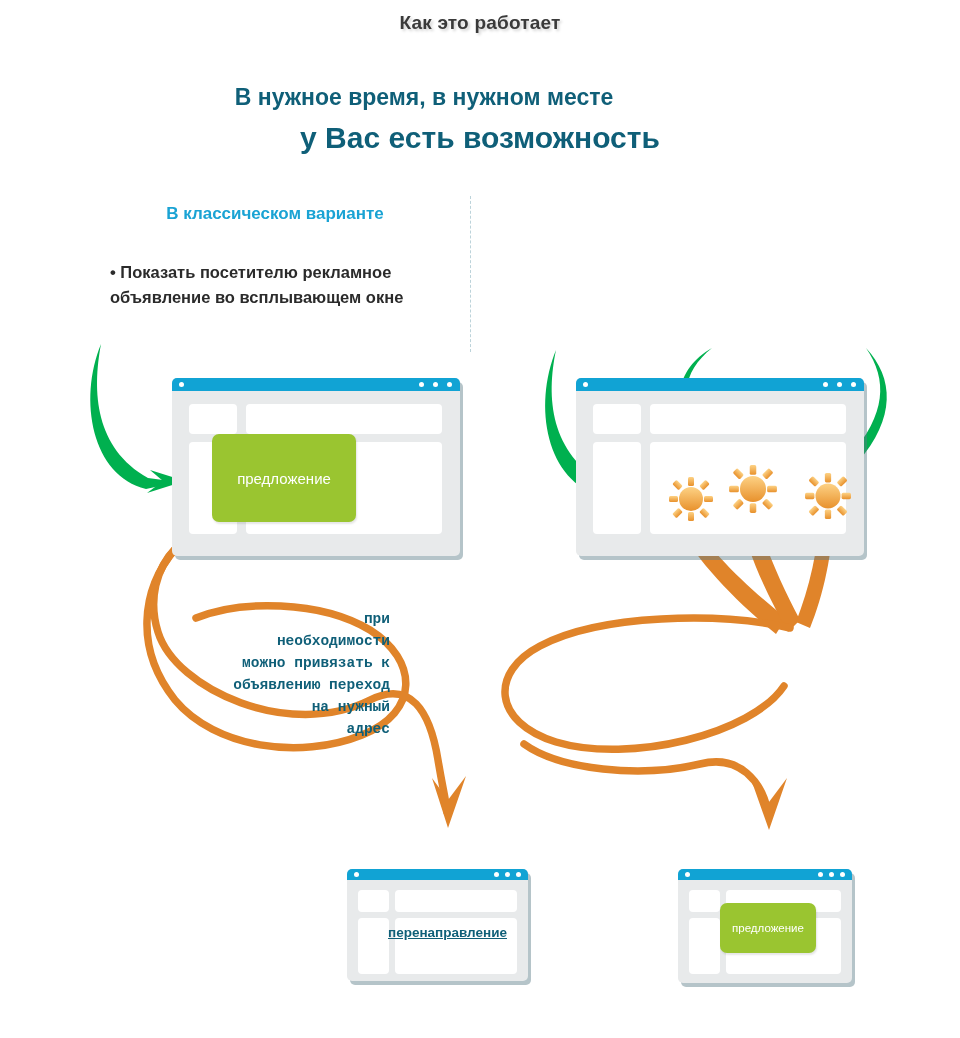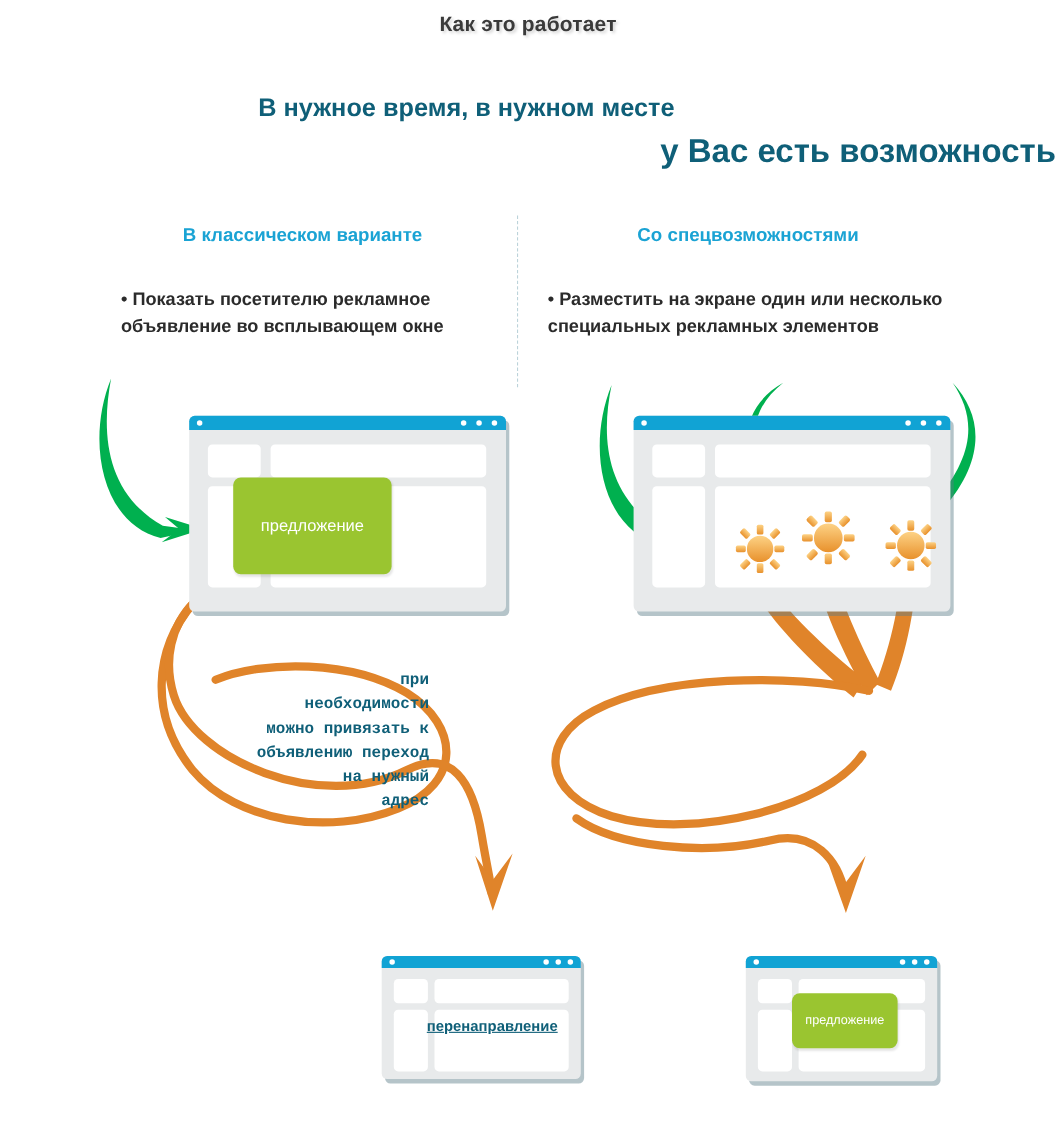--- a/index.html
+++ b/index.html
@@ -37,21 +37,21 @@
     width: 848px;
     text-align: center;
     font-size: 23px;
     font-weight: bold;
     color: #0f5f78;
   }
   #subtitle-2 {
     top: 121px;
     left: 0;
     width: 960px;
-    text-align: right;
+    text-align: center;
     font-size: 30px;
     font-weight: bold;
     color: #0f5f78;
   }
 
   
   #column-divider {
     top: 196px;
     left: 470px;
     width: 0;
@@ -152,22 +152,20 @@
 
   <div class="abs" id="main-title">Как это работает</div>
   <div class="abs" id="subtitle-1">В нужное время, в нужном месте</div>
   <div class="abs" id="subtitle-2">у Вас есть возможность</div>
 
   <div class="abs" id="column-divider"></div>
 
   <div class="abs col-bullet" id="col-left-bullet">• Показать посетителю рекламное объявление во всплывающем окне</div>
   <div class="abs col-header" id="col-left-header">В классическом варианте</div>
 
-  <div class="abs col-header" id="col-right-header">Со спецвозможностями</div>
-  <div class="abs col-bullet" id="col-right-bullet">• Разместить на экране один или несколько специальных рекламных элементов</div>
 
   <svg class="abs" style="top:0; left:0;" width="960" height="1038" viewBox="0 0 960 1038">
 
     <path d="M101,344 C92,392 95,448 148,478 L178,482 L146,489 C92,476 78,400 101,344 Z" fill="#00b04f"></path>
     <path d="M150,470 L185,481 L147,493 L163,481 Z" fill="#00b04f"></path>
 
     <path d="M556,350 C546,398 550,452 605,485 L636,489 L602,496 C546,482 533,406 556,350 Z" fill="#00b04f"></path>
     <path d="M608,477 L643,488 L605,500 L621,488 Z" fill="#00b04f"></path>
 
     <path d="M712,348 C682,372 676,404 706,444 L726,466 L700,450 C666,410 676,368 712,348 Z" fill="#00b04f"></path>

